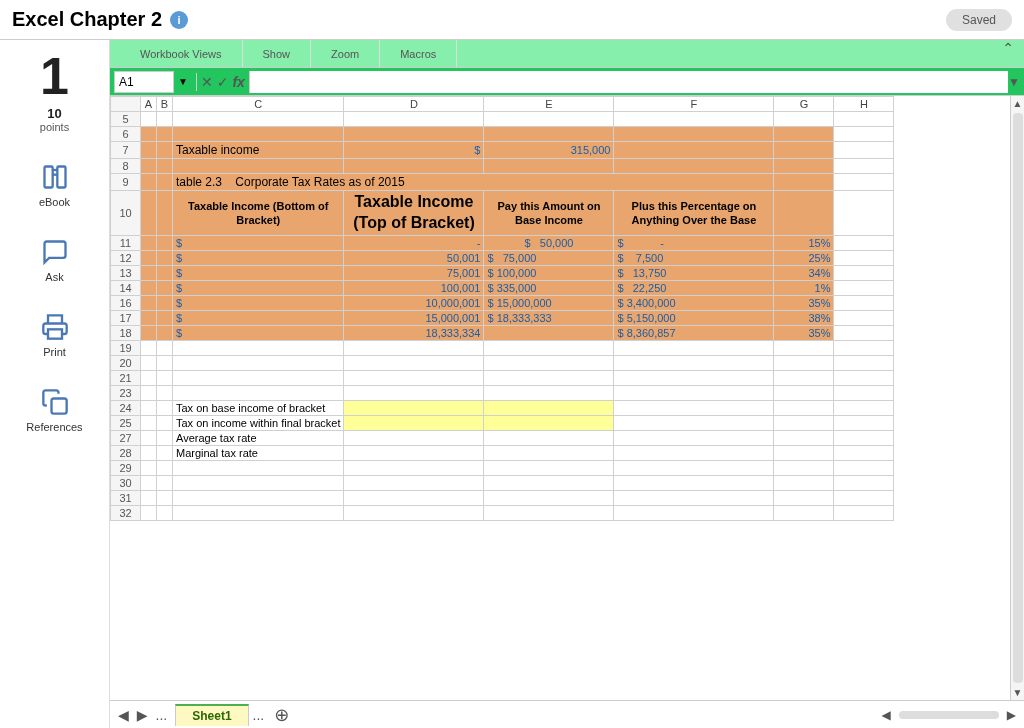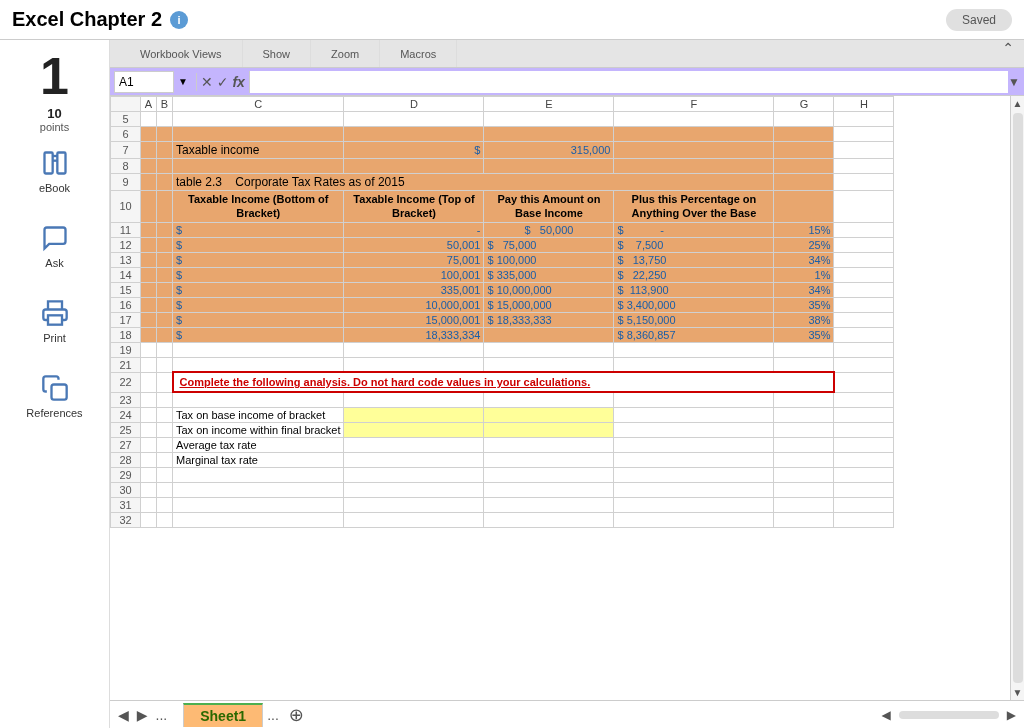--- a/index.html
+++ b/index.html
@@ -23,52 +23,52 @@
     
     #main { display: flex; height: calc(728px - 40px); }
 
     
     #sidebar {
       width: 110px; background: #fff; border-right: 1px solid #ddd;
       display: flex; flex-direction: column; align-items: center; padding-top: 10px;
     }
     #page-number { font-size: 52px; font-weight: bold; color: #222; line-height: 1; }
     #points-label { font-size: 13px; font-weight: bold; color: #222; margin-top: 4px; }
-    #points-sub { font-size: 11px; color: #555; }
+    #points-sub { font-size: 11px; color: #555; margin-bottom: 14px; }
 
     .sidebar-item {
       display: flex; flex-direction: column; align-items: center;
       cursor: pointer; margin: 8px 0; width: 80px; padding: 6px;
       border-radius: 6px;
     }
     .sidebar-icon {
       width: 32px; height: 32px; display: flex; align-items: center; justify-content: center;
       color: #4a78b5;
     }
     .sidebar-label { font-size: 11px; color: #333; margin-top: 3px; text-align: center; }
 
     
     #content { flex: 1; display: flex; flex-direction: column; overflow: hidden; background: #fff; }
 
     
     #ribbon {
-      background: #e5e5e5; border-bottom: 1px solid #ccc;
+      background: #86efac; border-bottom: 1px solid #ccc;
       display: flex; padding: 0 10px; height: 28px; align-items: flex-start;
     }
     .ribbon-group {
       display: flex; align-items: center; padding: 0 20px; border-right: 1px solid #ddd;
       height: 100%; font-size: 11px; color: #555;
     }
     .ribbon-group:last-child { border-right: none; }
     #ribbon-collapse { margin-left: auto; cursor: pointer; color: #555; font-size: 14px; }
 
     
     #formula-bar {
       display: flex; align-items: center; border-bottom: 1px solid #ccc;
-      padding: 2px 4px; background: #c4b5fd; height: 28px;
+      padding: 2px 4px; background: #22c55e; height: 28px;
     }
     #cell-ref {
       border: 1px solid #ccc; width: 60px; height: 22px; padding: 0 4px;
       font-size: 12px; margin-right: 4px;
     }
     #formula-btns { display: flex; align-items: center; gap: 4px; margin-right: 4px; }
     .formula-btn { font-size: 14px; cursor: pointer; color: #555; background: none; border: none; }
     #formula-input {
       flex: 1; border: none; outline: none; font-size: 12px; height: 22px; padding: 0 4px;
       border-left: 1px solid #ccc;
@@ -112,22 +112,22 @@
     .right-align { text-align: right; }
     .center-align { text-align: center; }
 
     
     #bottom-bar {
       display: flex; align-items: center; background: #fff; border-top: 1px solid #ccc;
       height: 28px; padding: 0 4px;
     }
     .sheet-nav { font-size: 14px; cursor: pointer; padding: 0 4px; color: #555; }
     .sheet-tab {
-      padding: 3px 16px; border: 1px solid #ccc; background: #fdba74;
-      border-bottom: none; font-size: 14px; cursor: pointer; margin-left: 12px;
+      padding: 3px 16px; border: 1px solid #ccc; background: #fef9c3;
+      border-bottom: none; font-size: 12px; cursor: pointer; margin-left: 4px;
       color: #2a6800; font-weight: bold; border-top: 2px solid #4caf50;
     }
     .sheet-ellipsis { font-size: 14px; color: #555; padding: 0 4px; cursor: pointer; }
     .sheet-add { font-size: 18px; color: #555; padding: 0 4px; cursor: pointer; margin-left: 2px; }
     #h-scroll { margin-left: auto; display: flex; align-items: center; }
     .scroll-arrow { font-size: 12px; cursor: pointer; color: #555; padding: 2px 4px; }
     #h-scrollbar { width: 100px; height: 8px; background: #ddd; border-radius: 4px; margin: 0 4px; }
 
     
     #v-scroll {
@@ -302,21 +302,21 @@
                 <td class="col-c orange-bg" colspan="4" style="font-size:12px;">table 2.3&nbsp;&nbsp;&nbsp; Corporate Tax Rates as of 2015</td>
                 <td class="col-g orange-bg"></td>
                 <td class="col-h"></td>
               </tr>
 
               <tr>
                 <td class="row-num">10</td>
                 <td class="col-a orange-bg"></td>
                 <td class="col-b orange-bg"></td>
                 <td class="col-c orange-bg bold center-align" style="font-size:11px; white-space:normal; line-height:1.3;">Taxable Income (Bottom of Bracket)</td>
-                <td class="col-d orange-bg bold center-align" style="font-size:11px; white-space:normal; line-height:1.3;text-align:center;">Taxable Income (Top of Bracket)</td>
+                <td class="col-d orange-bg bold center-align" style="font-size:16px; white-space:normal; line-height:1.3;text-align:center;">Taxable Income (Top of Bracket)</td>
                 <td class="col-e orange-bg bold center-align" style="font-size:11px; white-space:normal; line-height:1.3;">Pay this Amount on Base Income</td>
                 <td class="col-f orange-bg bold center-align" style="font-size:11px; white-space:normal; line-height:1.3;">Plus this Percentage on Anything Over the Base</td>
                 <td class="col-g orange-bg"></td>
                 <td class="col-h"></td>
               </tr>
 
               <tr>
                 <td class="row-num">11</td>
                 <td class="col-a orange-bg"></td>
                 <td class="col-b orange-bg"></td>
@@ -357,31 +357,20 @@
                 <td class="col-a orange-bg"></td>
                 <td class="col-b orange-bg"></td>
                 <td class="col-c orange-bg blue-text" style="text-align:left;">$</td>
                 <td class="col-d orange-bg blue-text right-align">100,001</td>
                 <td class="col-e orange-bg blue-text" style="text-align:left;">$ 335,000</td>
                 <td class="col-f orange-bg blue-text" style="text-align:left;">$&nbsp;&nbsp; 22,250</td>
                 <td class="col-g orange-bg blue-text right-align">1%</td>
                 <td class="col-h"></td>
               </tr>
 
-              <tr>
-                <td class="row-num">15</td>
-                <td class="col-a orange-bg"></td>
-                <td class="col-b orange-bg"></td>
-                <td class="col-c orange-bg blue-text" style="text-align:left;">$</td>
-                <td class="col-d orange-bg blue-text right-align">335,001</td>
-                <td class="col-e orange-bg blue-text" style="text-align:left;">$ 10,000,000</td>
-                <td class="col-f orange-bg blue-text" style="text-align:left;">$&nbsp; 113,900</td>
-                <td class="col-g orange-bg blue-text right-align">34%</td>
-                <td class="col-h"></td>
-              </tr>
 
               <tr>
                 <td class="row-num">16</td>
                 <td class="col-a orange-bg"></td>
                 <td class="col-b orange-bg"></td>
                 <td class="col-c orange-bg blue-text" style="text-align:left;">$</td>
                 <td class="col-d orange-bg blue-text right-align">10,000,001</td>
                 <td class="col-e orange-bg blue-text" style="text-align:left;">$ 15,000,000</td>
                 <td class="col-f orange-bg blue-text" style="text-align:left;">$ 3,400,000</td>
                 <td class="col-g orange-bg blue-text right-align">35%</td>
@@ -417,42 +406,44 @@
                 <td class="col-a"></td>
                 <td class="col-b"></td>
                 <td class="col-c"></td>
                 <td class="col-d"></td>
                 <td class="col-e"></td>
                 <td class="col-f"></td>
                 <td class="col-g"></td>
                 <td class="col-h"></td>
               </tr>
 
+              <tr>
+                <td class="row-num">20</td>
+                <td class="col-a"></td>
+                <td class="col-b"></td>
+                <td class="col-c"></td>
+                <td class="col-d"></td>
+                <td class="col-e"></td>
+                <td class="col-f"></td>
+                <td class="col-g"></td>
+                <td class="col-h"></td>
+              </tr>
 
               <tr>
                 <td class="row-num">21</td>
                 <td class="col-a"></td>
                 <td class="col-b"></td>
                 <td class="col-c"></td>
                 <td class="col-d"></td>
                 <td class="col-e"></td>
                 <td class="col-f"></td>
                 <td class="col-g"></td>
                 <td class="col-h"></td>
               </tr>
 
-              <tr>
-                <td class="row-num">22</td>
-                <td class="col-a"></td>
-                <td class="col-b"></td>
-                <td colspan="5" style="border: 2px solid #cc0000; background:#fff; padding:3px 6px;">
-                  <span style="color:#cc0000; font-weight:bold; text-decoration:underline; font-size:11px;">Complete the following analysis. Do not hard code values in your calculations.</span>
-                </td>
-                <td class="col-h"></td>
-              </tr>
 
               <tr>
                 <td class="row-num">23</td>
                 <td class="col-a"></td>
                 <td class="col-b"></td>
                 <td class="col-c"></td>
                 <td class="col-d"></td>
                 <td class="col-e"></td>
                 <td class="col-f"></td>
                 <td class="col-g"></td>

